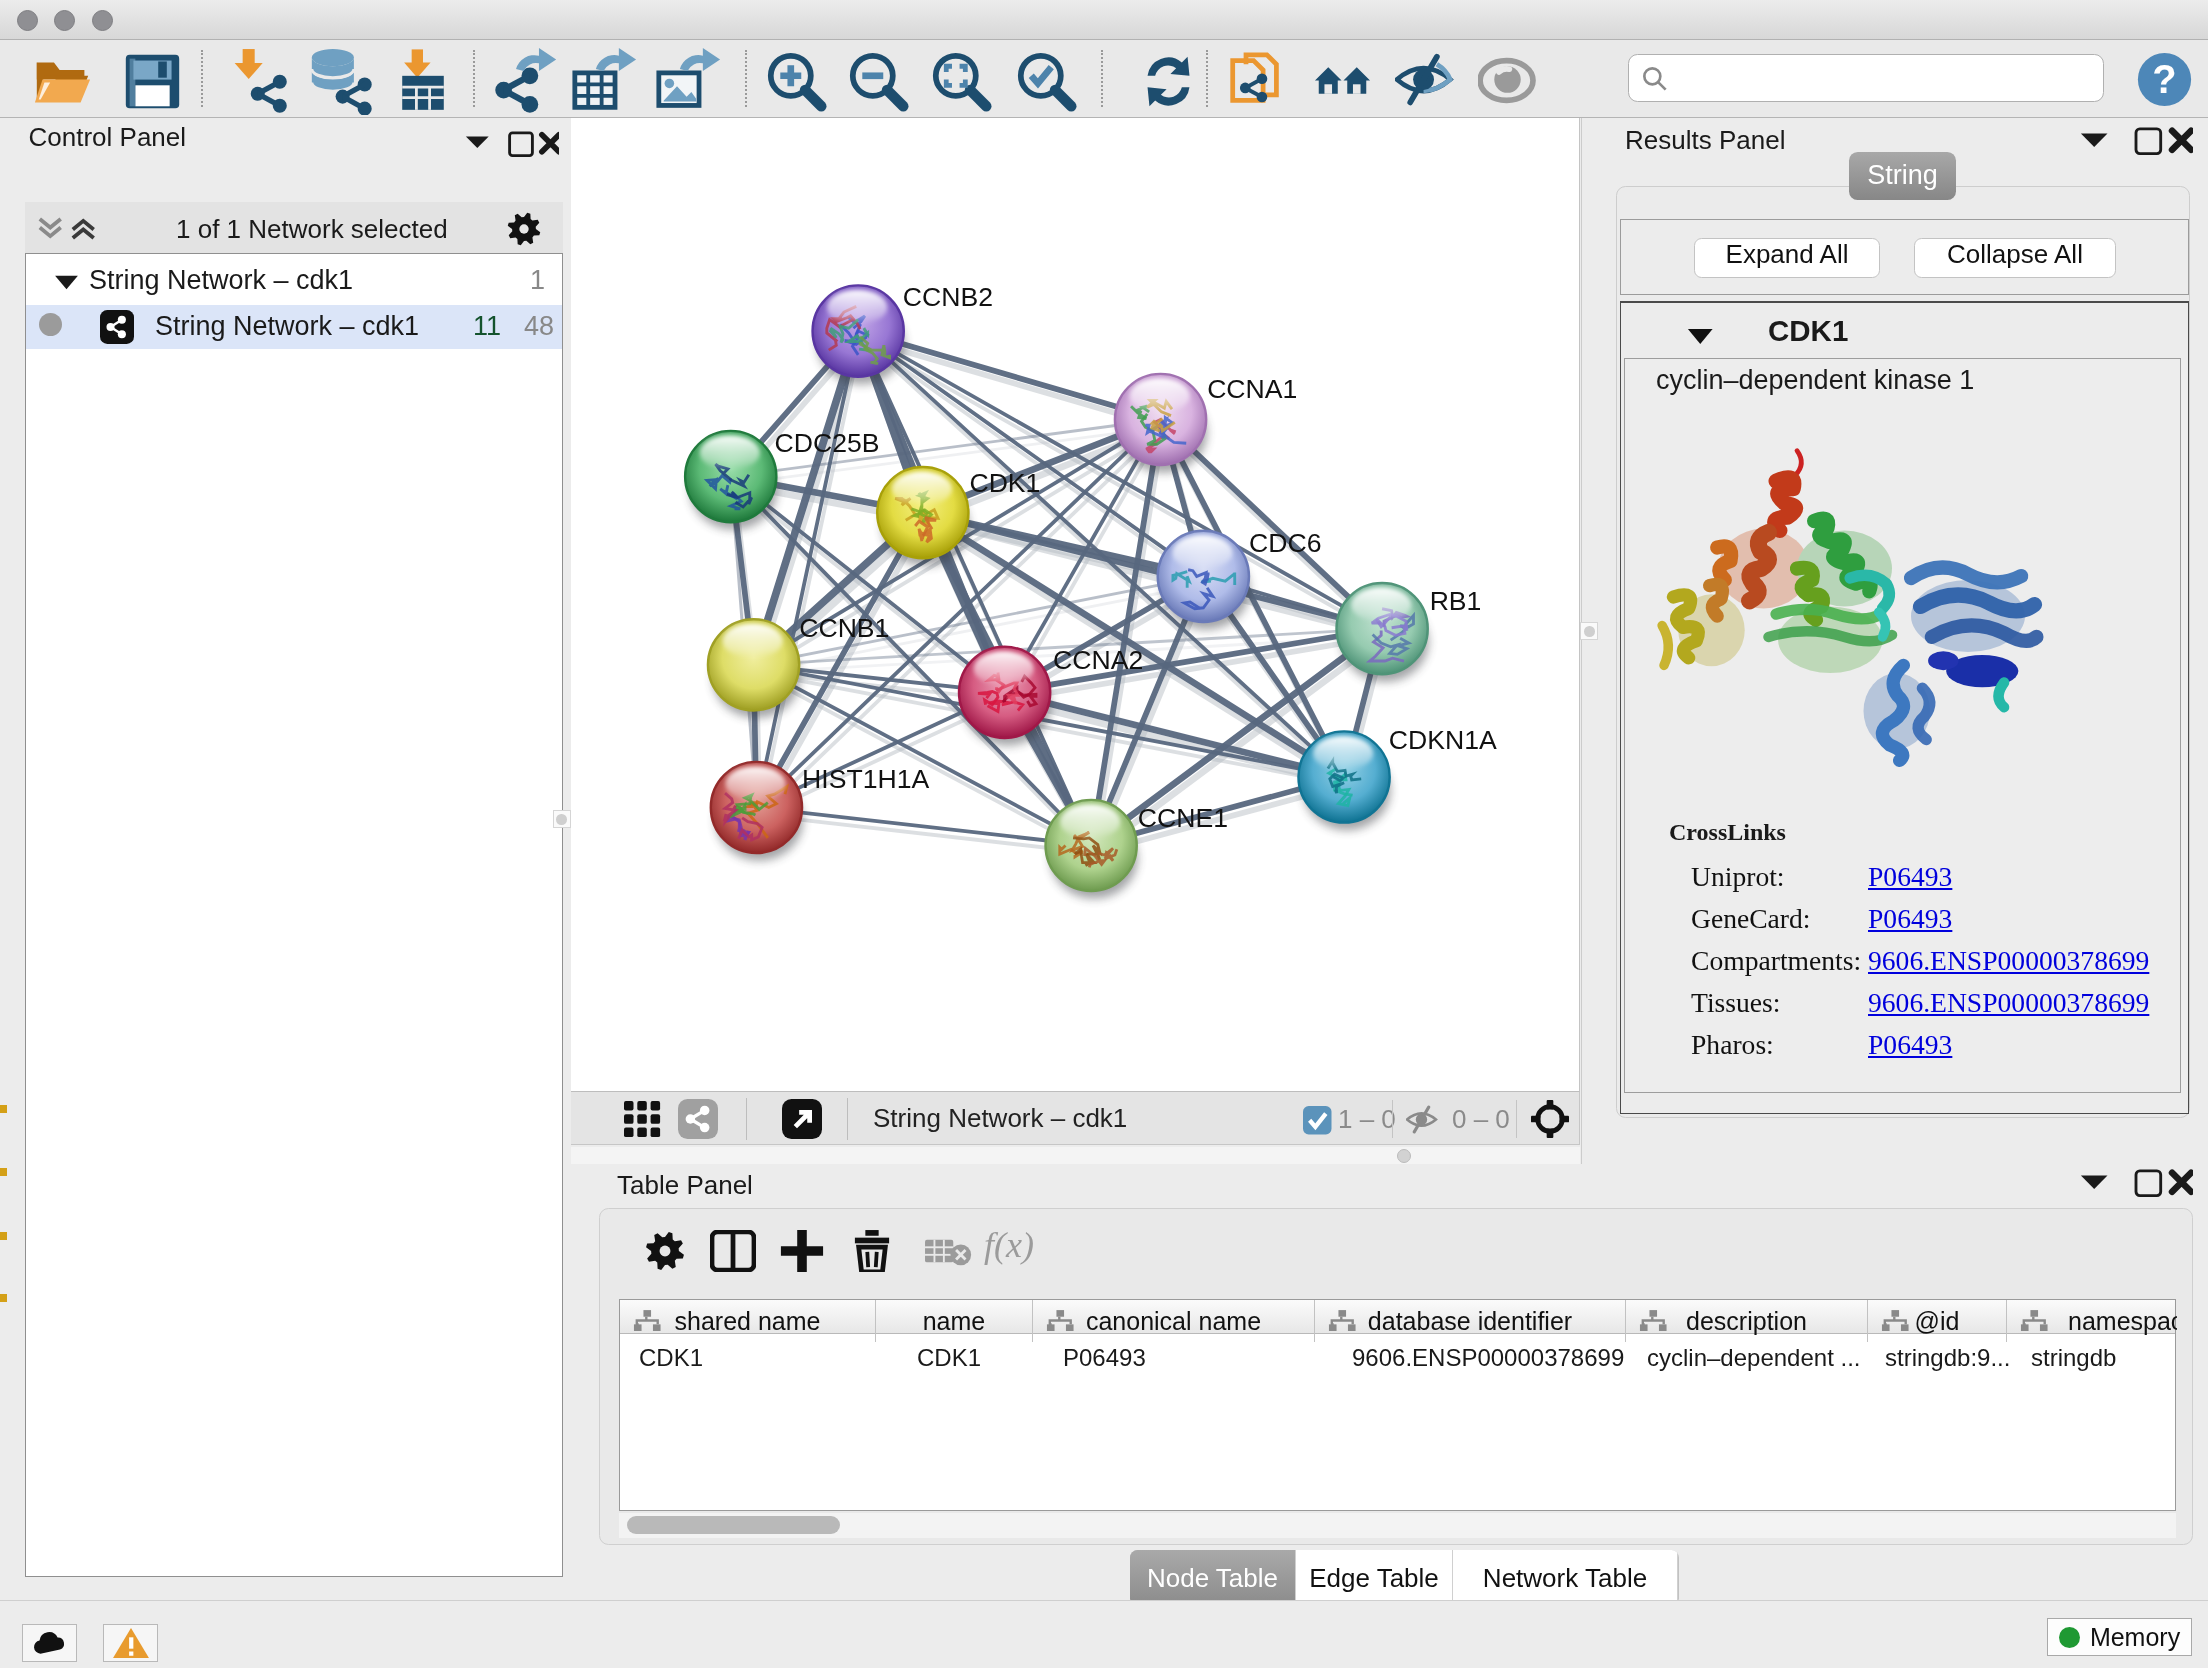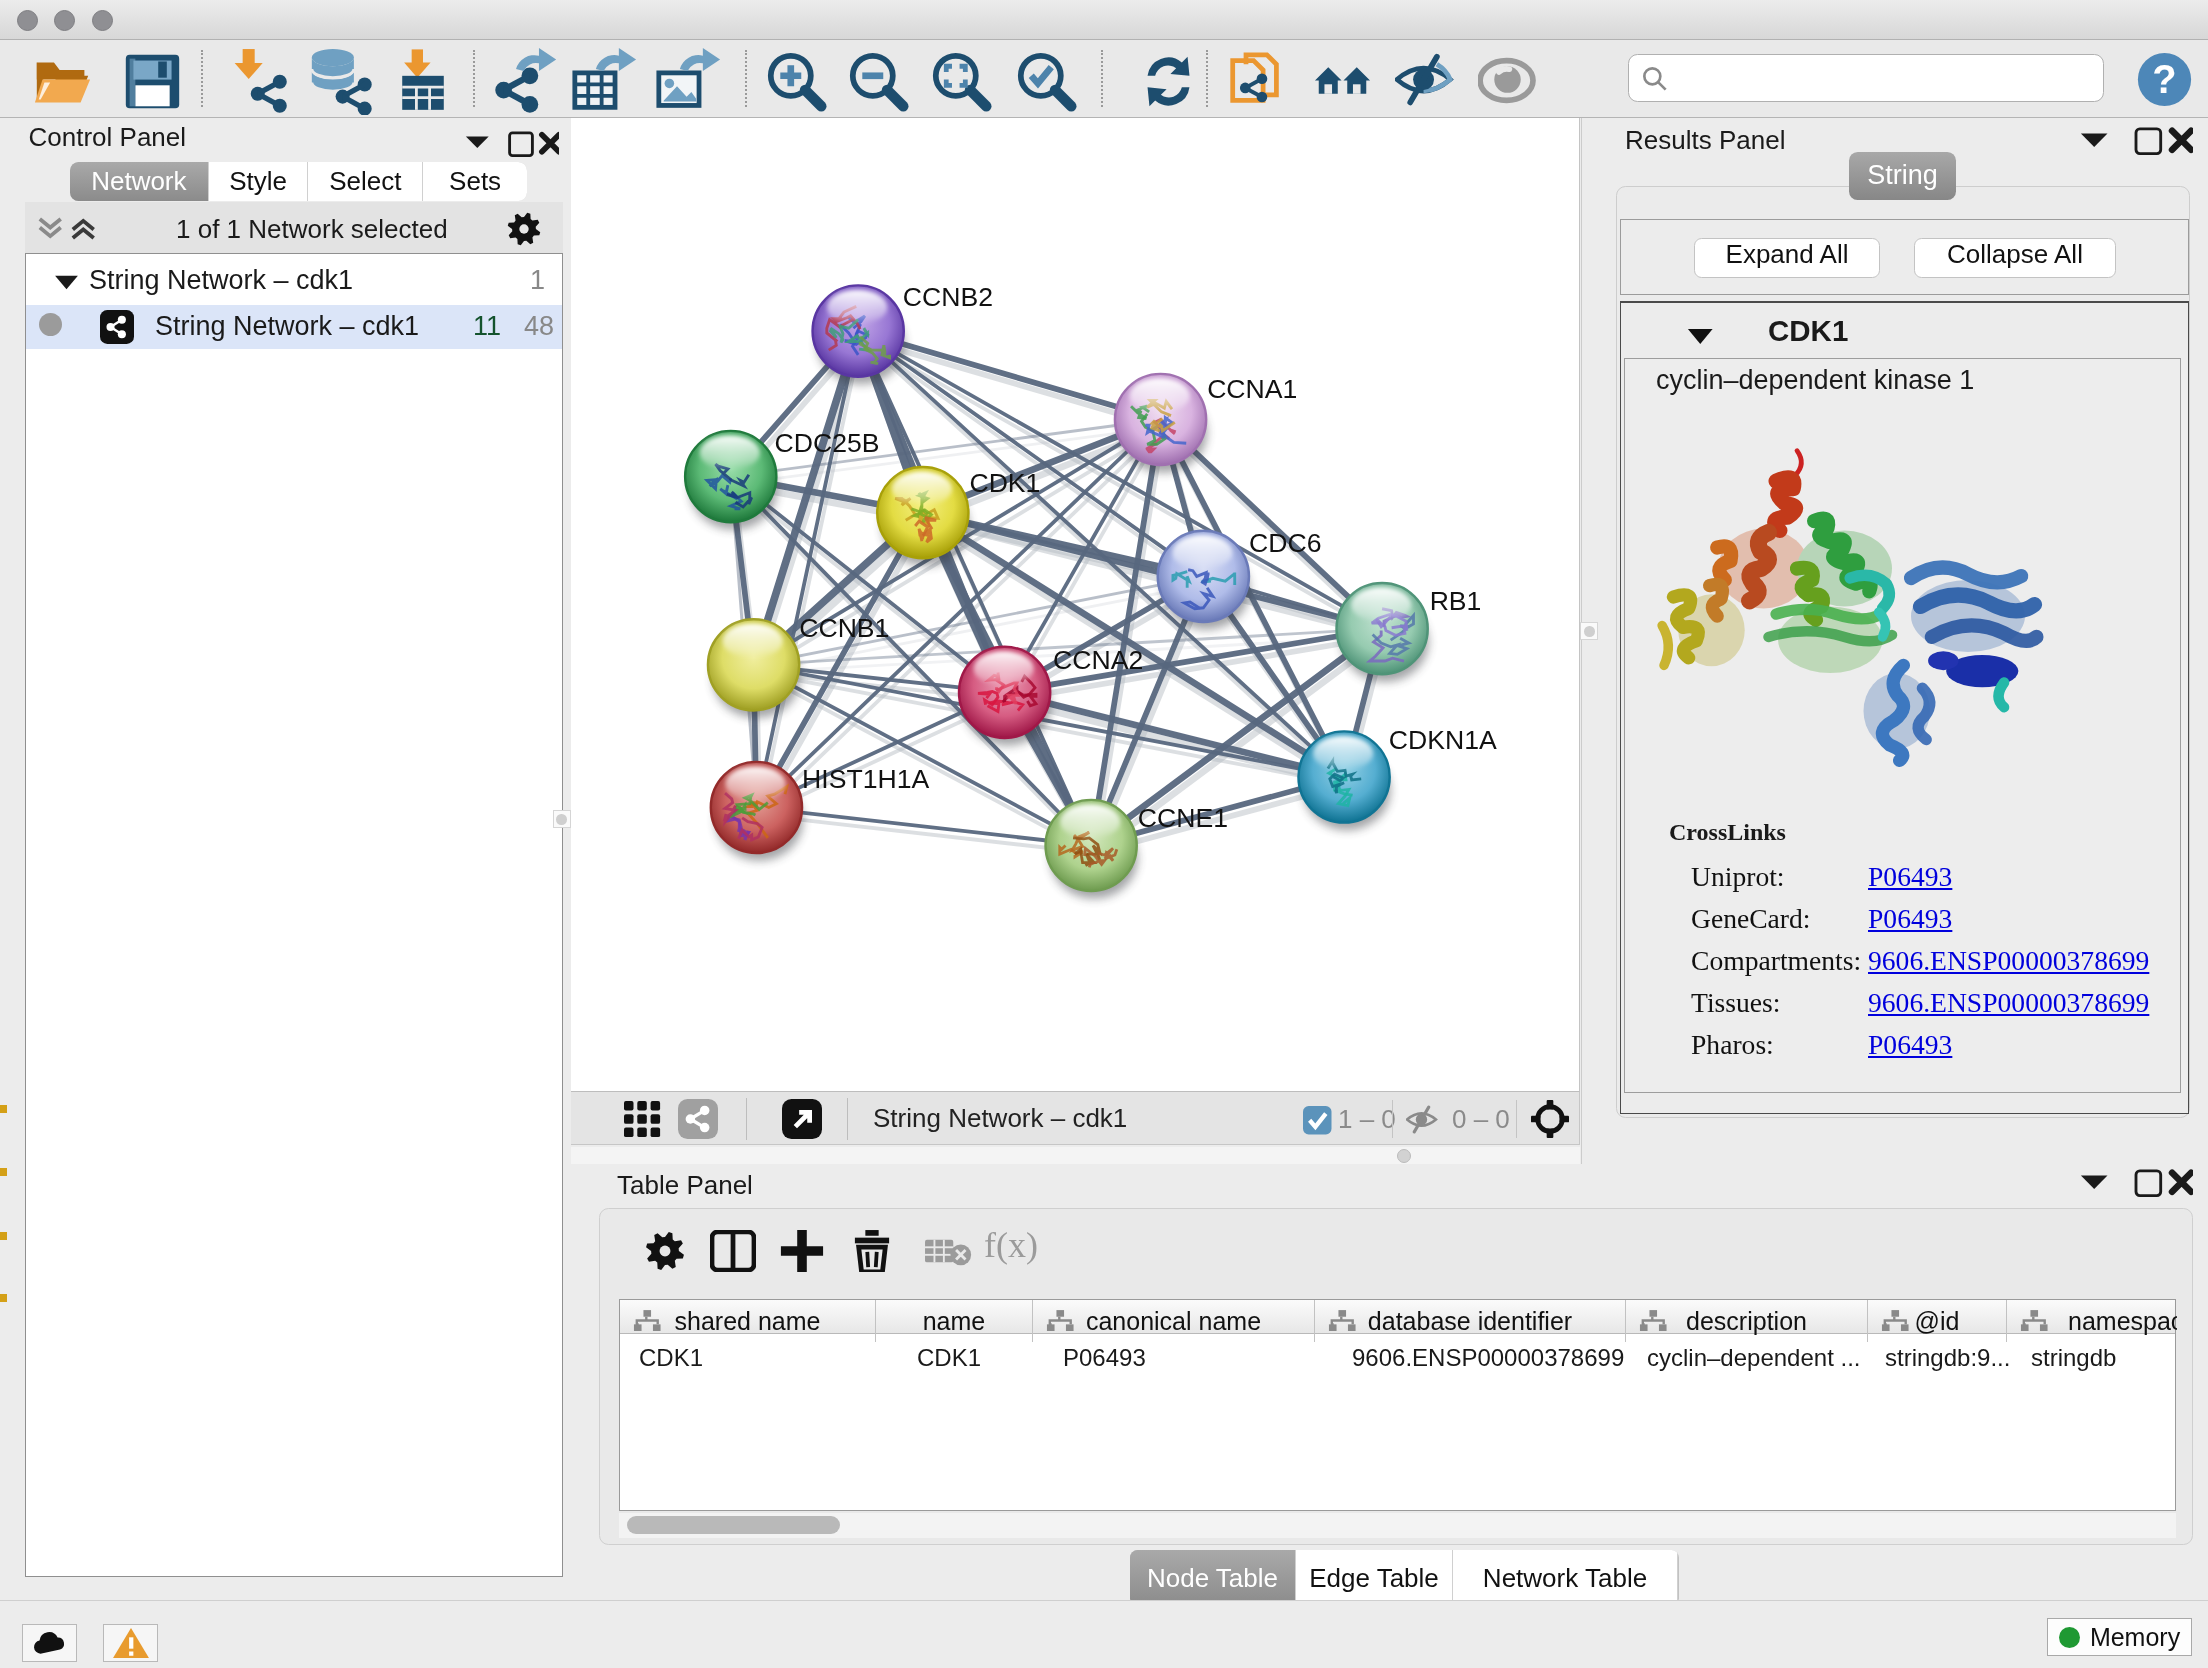--- a/index.html
+++ b/index.html
@@ -291,26 +291,20 @@
 
 <div id="lstrip"></div>
 <div id="cpanel">
   <div class="ptitle" style="position:absolute;left:28.5px;top:3.8px;">Control Panel</div>
   <div class="pctl" style="left:464px;top:11.4px;">
     <svg width="95" height="28.5" viewBox="0 0 100 30">
       <path d="M2 8 L26 8 L14 20 Z" fill="#1a1a1a"></path>
       <rect x="48" y="4" width="24" height="24" fill="none" stroke="#1a1a1a" stroke-width="3" rx="3"></rect>
       <path d="M82 6 L100 24 M100 6 L82 24" stroke="#1a1a1a" stroke-width="6" stroke-linecap="round"></path>
     </svg>
-  </div>
-  <div class="seg" style="left:70px;top:44px;width:457px;">
-    <div class="sel" style="width:139px;">Network</div>
-    <div style="width:100px;">Style</div>
-    <div style="width:115px;">Select</div>
-    <div style="width:104px;">Sets</div>
   </div>
 </div>
 <div id="netbar">
   <svg style="position:absolute;left:11.4px;top:13.3px;" width="28.5" height="27" viewBox="0 0 30 28">
       <g fill="none" stroke="#8a8a8a" stroke-width="4">
         <path d="M4 4 L15 13 L26 4"></path>
         <path d="M4 13 L15 22 L26 13"></path>
       </g>
     </svg>
   <svg style="position:absolute;left:44px;top:13.3px;" width="28.5" height="27" viewBox="0 0 30 28">
@@ -829,21 +823,21 @@
 </g>
       <g stroke="#e9e9e9" stroke-width="2">
         <line x1="0" y1="12" x2="30" y2="12"></line>
         <line x1="0" y1="20" x2="30" y2="20"></line>
         <line x1="10" y1="4" x2="10" y2="28"></line>
         <line x1="20" y1="4" x2="20" y2="28"></line>
       </g>
 <circle cx="38" cy="20" r="11" fill="#9b9b9b"></circle>
       <path d="M33 15 L43 25 M43 15 L33 25" stroke="#e9e9e9" stroke-width="3"></path>
     </svg>
-<span style="position:absolute;left:384px;top:15px;font-size:36px;color:#9b9b9b;font-family:'Liberation Serif',serif;">f(x)</span>
+<span style="position:absolute;left:384px;top:15px;font-size:36px;color:#9b9b9b;font-family:'Liberation Serif',serif;font-style:italic;">f(x)</span>
 </div>
 <div id="tablebox">
   <div id="thead">
       <div class="thcell" style="left:0px;width:256px;"><span style="position:absolute;left:13.3px;top:8.6px;"><svg width="28.5" height="25" viewBox="0 0 30 26">
             <g fill="#8a8a8a">
               <rect x="11" y="1" width="8" height="7"></rect>
               <rect x="1" y="16" width="8" height="7"></rect>
               <rect x="21" y="16" width="8" height="7"></rect>
               <path d="M14 8 L14 12 L4 12 L4 16 L6 16 M14 12 L26 12 L26 16" fill="none" stroke="#8a8a8a" stroke-width="2.5"></path>
             </g>

